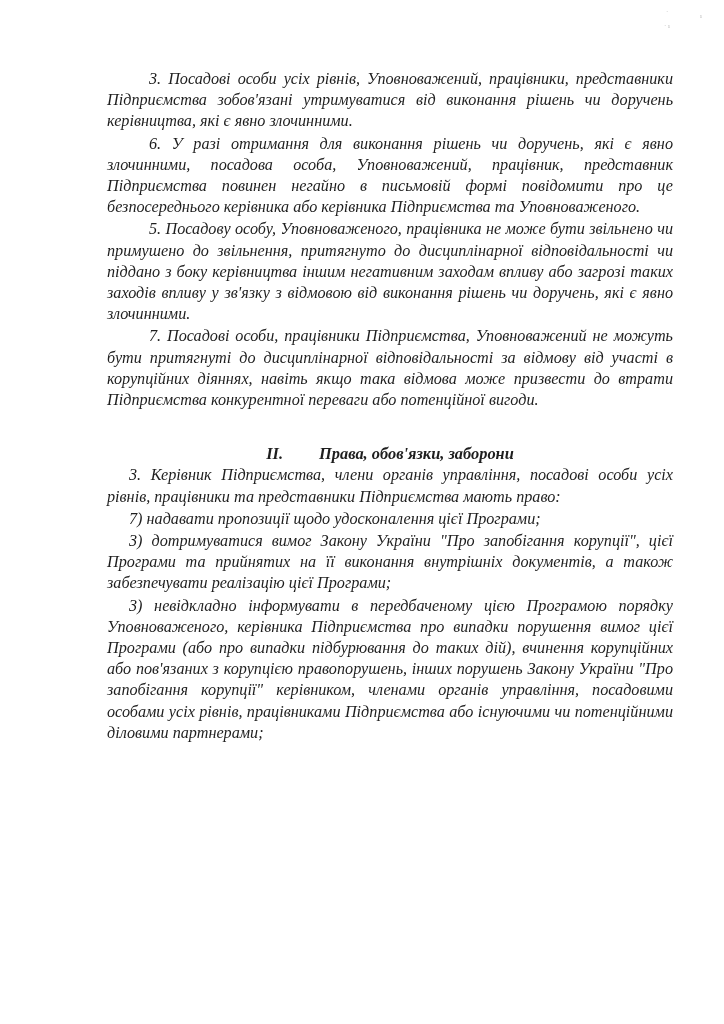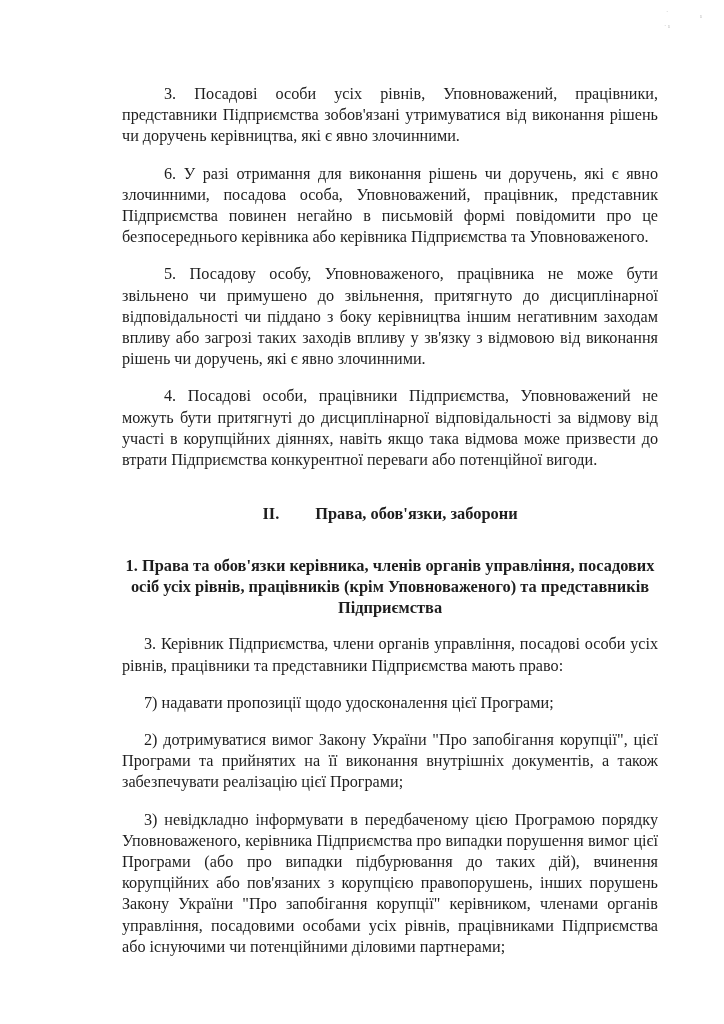--- a/index.html
+++ b/index.html
@@ -18,21 +18,22 @@
     .page {
       position: absolute;
       left: 106px;
       top: 68px;
       width: 568px;
       font-size: 16.2px;
       line-height: 21.2px;
       text-align: justify;
     }
     .page p {
-      margin: 16px;
+      margin: 1px;
+      font-style: italic;
     }
     .indent-big {
       text-indent: 42px;
     }
     .indent-small {
       text-indent: 22px;
     }
     .section-title {
       font-weight: bold;
       text-align: right;
@@ -74,26 +75,25 @@
   <span style="left:4px;top:4px;">·</span>
   <span style="left:38px;top:8px;">ı</span>
   <span style="left:2px;top:18px;">· ı</span>
 </div>
 
 <div class="page">
 
   <p class="indent-big">3. Посадові особи усіх рівнів, Уповноважений, працівники, представники Підприємства зобов'язані утримуватися від виконання рішень чи доручень керівництва, які є явно злочинними.</p>
   <p class="indent-big">6. У разі отримання для виконання рішень чи доручень, які є явно злочинними, посадова особа, Уповноважений, працівник, представник Підприємства повинен негайно в письмовій формі повідомити про це безпосереднього керівника або керівника Підприємства та Уповноваженого.</p>
   <p class="indent-big">5. Посадову особу, Уповноваженого, працівника не може бути звільнено чи примушено до звільнення, притягнуто до дисциплінарної відповідальності чи піддано з боку керівництва іншим негативним заходам впливу або загрозі таких заходів впливу у зв'язку з відмовою від виконання рішень чи доручень, які є явно злочинними.</p>
-  <p class="indent-big">4. Посадові особи, працівники Підприємства, Уповноважений не можуть бути притягнуті до дисциплінарної відповідальності за відмову від участі в корупційних діяннях, навіть якщо така відмова може призвести до втрати Підприємства конкурентної переваги або потенційної вигоди.</p>
+  <p class="indent-big">7. Посадові особи, працівники Підприємства, Уповноважений не можуть бути притягнуті до дисциплінарної відповідальності за відмову від участі в корупційних діяннях, навіть якщо така відмова може призвести до втрати Підприємства конкурентної переваги або потенційної вигоди.</p>
 
   <p class="section-title">
     <span class="num">II.</span><span>Права, обов'язки, заборони</span>
   </p>
 
-  <p class="subsection-title">1. Права та обов'язки керівника, членів органів управління, посадових осіб усіх рівнів, працівників (крім Уповноваженого) та представників Підприємства</p>
 
   <p class="indent-small">3. Керівник Підприємства, члени органів управління, посадові особи усіх рівнів, працівники та представники Підприємства мають право:</p>
   <p class="indent-small">7) надавати пропозиції щодо удосконалення цієї Програми;</p>
-  <p class="indent-small">2) дотримуватися вимог Закону України "Про запобігання корупції", цієї Програми та прийнятих на її виконання внутрішніх документів, а також забезпечувати реалізацію цієї Програми;</p>
+  <p class="indent-small">3) дотримуватися вимог Закону України "Про запобігання корупції", цієї Програми та прийнятих на її виконання внутрішніх документів, а також забезпечувати реалізацію цієї Програми;</p>
   <p class="indent-small">3) невідкладно інформувати в передбаченому цією Програмою порядку Уповноваженого, керівника Підприємства про випадки порушення вимог цієї Програми (або про випадки підбурювання до таких дій), вчинення корупційних або пов'язаних з корупцією правопорушень, інших порушень Закону України "Про запобігання корупції" керівником, членами органів управління, посадовими особами усіх рівнів, працівниками Підприємства або існуючими чи потенційними діловими партнерами;</p>
 
 </div>
 
 </body></html>

